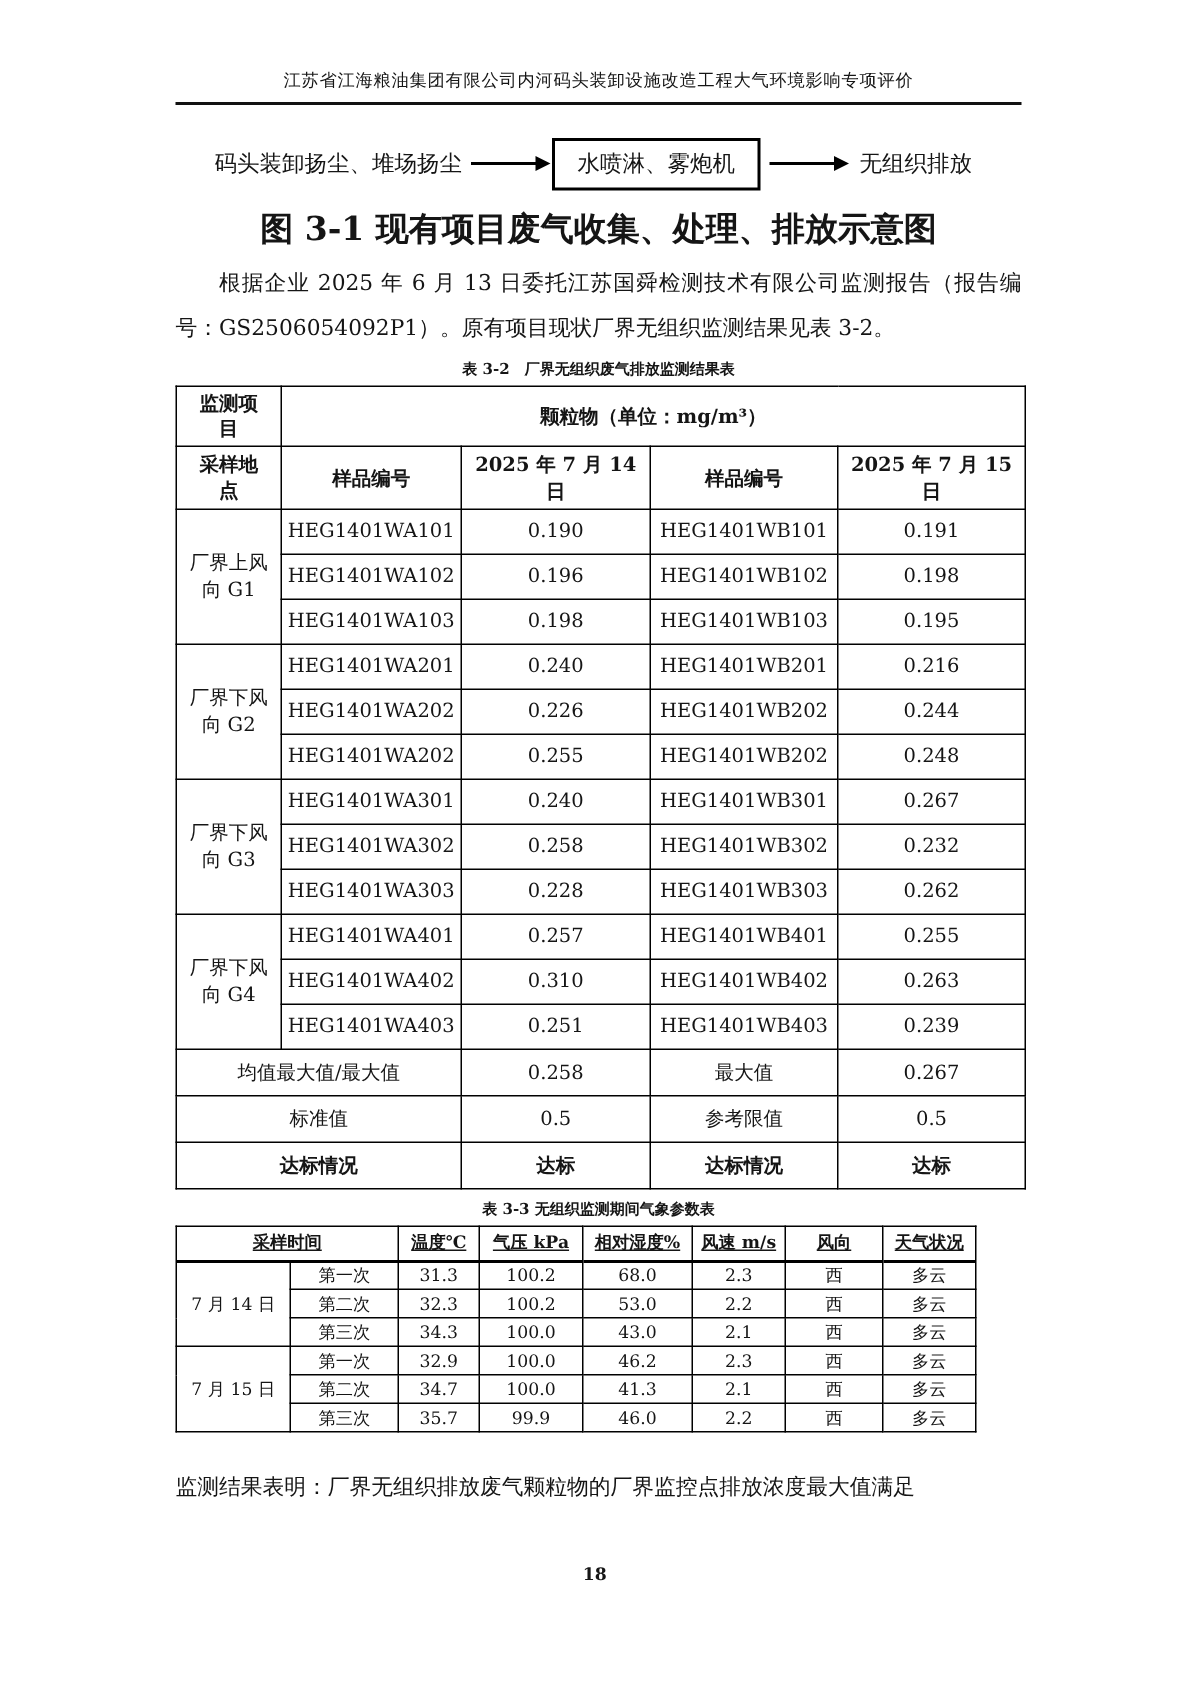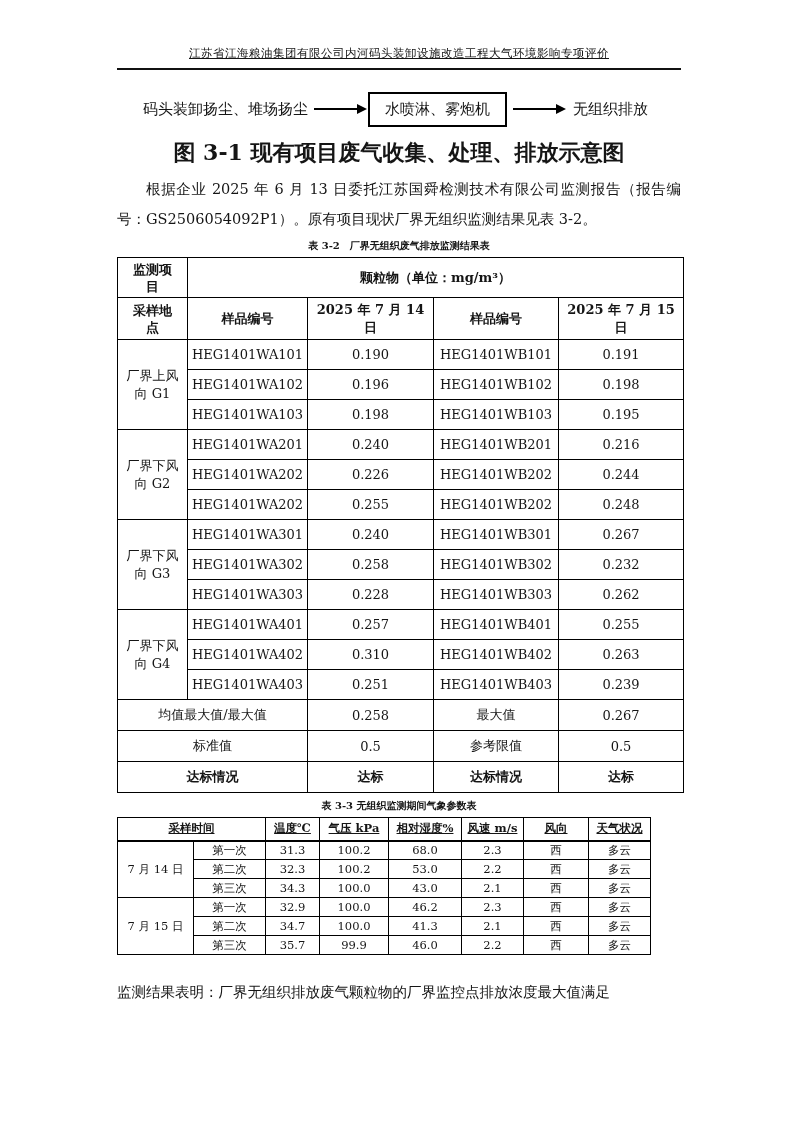--- a/index.html
+++ b/index.html
@@ -16,21 +16,20 @@
     padding: 46px 112px 0 117px;
     position: relative;
   }
   
   .doc-header {
     text-align: center;
     font-size: 11.5px;
     letter-spacing: 0.5px;
     padding-bottom: 7px;
     border-bottom: 2px solid #111;
-    text-decoration: underline;
   }
   
   .flow {
     margin-top: 21px;
     display: flex;
     align-items: center;
     font-size: 15px;
     height: 36px;
   }
   .flow-label { white-space: nowrap; margin-left: 26px; }
@@ -337,14 +336,15 @@
       <td>46.0</td>
       <td>2.2</td>
       <td>西</td>
       <td>多云</td>
     </tr>
   </tbody>
     </table>
 
   <p class="para closing">监测结果表明：厂界无组织排放废气颗粒物的厂界监控点排放浓度最大值满足</p>
 
+  <div class="page-num">18</div>
 
 </div>
 
 </body></html>

